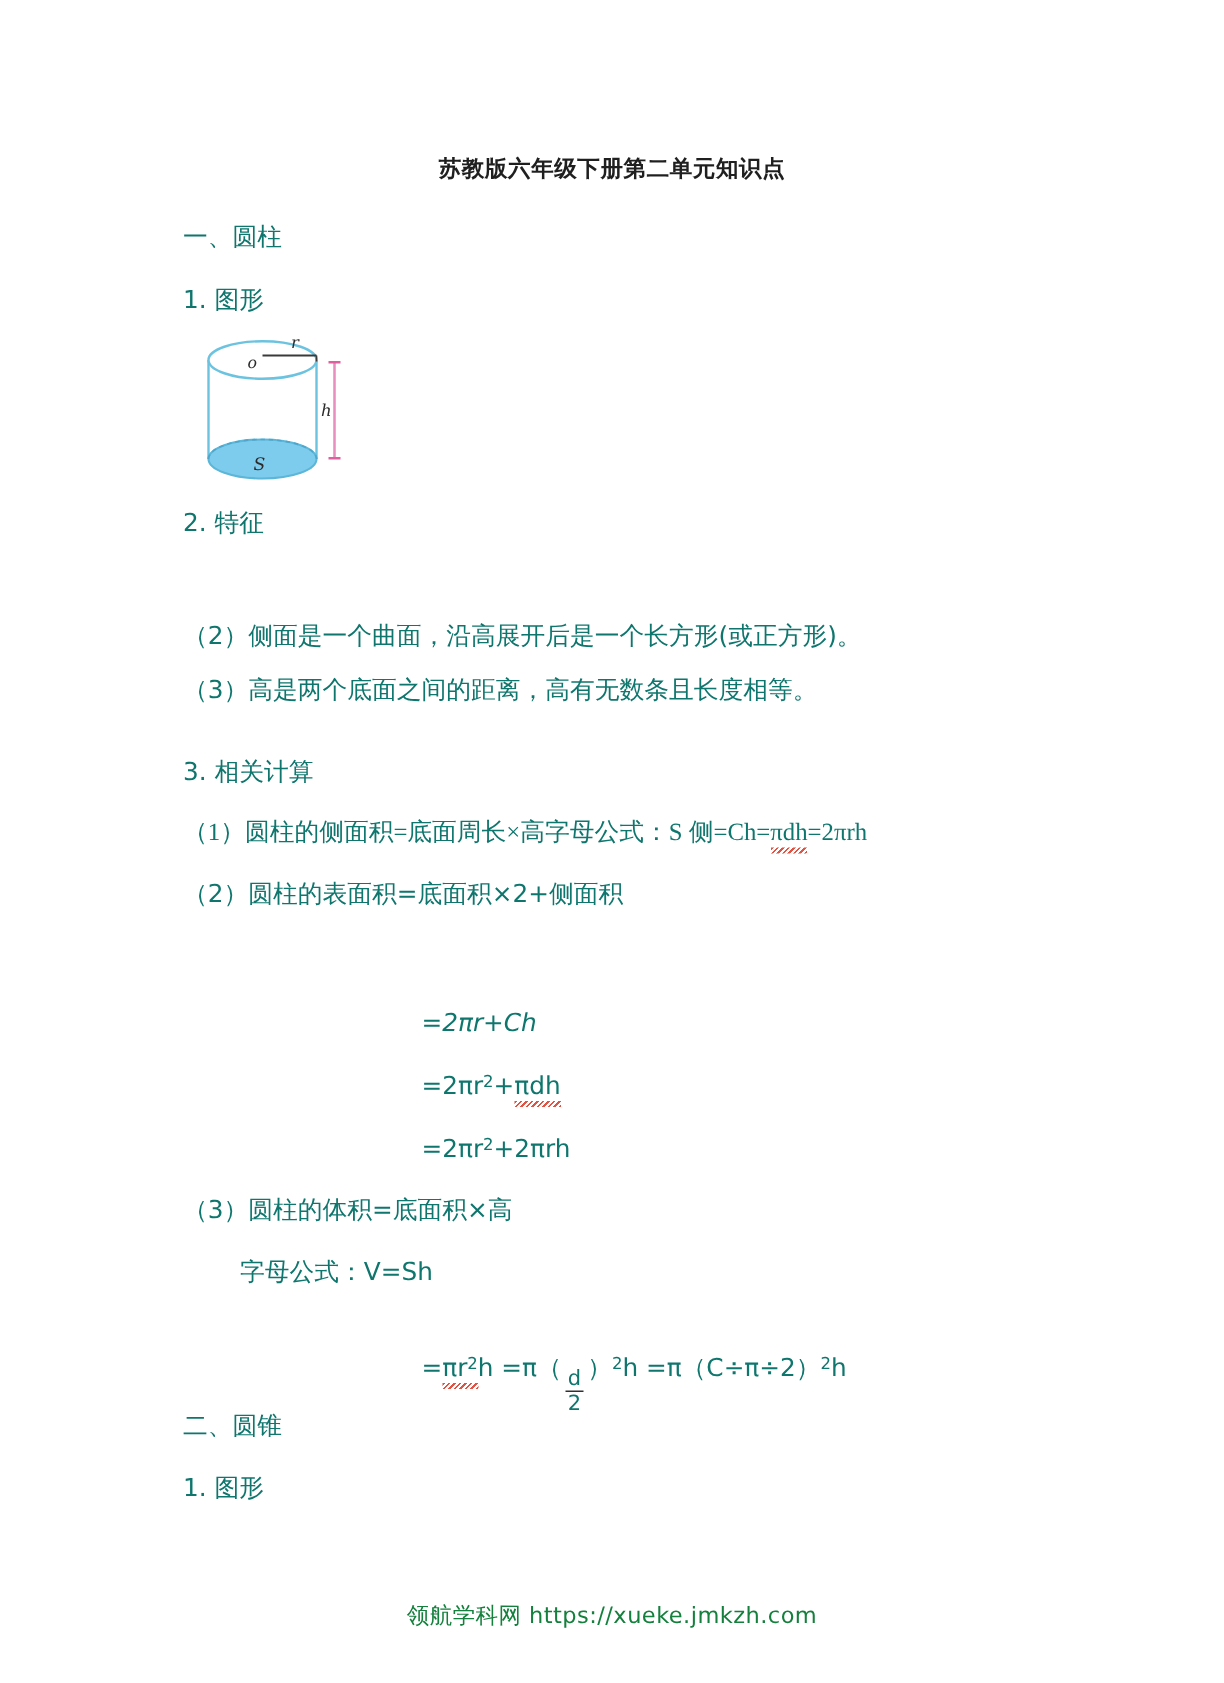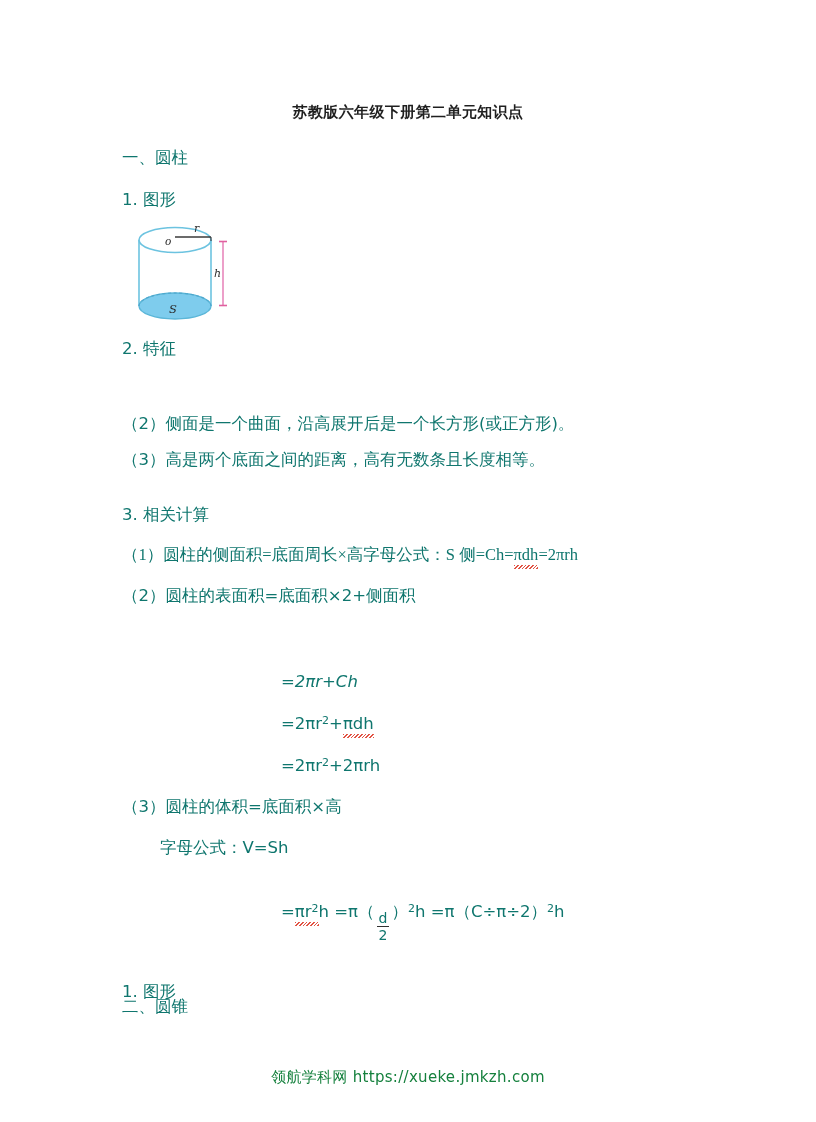--- a/index.html
+++ b/index.html
@@ -163,19 +163,19 @@
 
   <div class="line" style="top:797px;">（3）圆柱的体积=底面积×高</div>
 
   <div class="line indent-2" style="top:838px;">字母公式：V=Sh</div>
 
   <div class="line indent-3" style="top:882px;margin-top:20px;"><span>=</span><span class="squiggle"><span>πr</span><span class="sup">2</span></span><span>h =π（</span><span class="frac">
         <span class="num">d</span>
         <span class="den">2</span>
       </span><span>）</span><span class="sup">2</span><span>h =π（C÷π÷2）</span><span class="sup">2</span><span>h</span></div>
 
-  <div class="line" style="top:997px;">二、圆锥</div>
+  <div class="line" style="top:941px;">二、圆锥</div>
 
   <div class="line" style="top:982px;">1. 图形</div>
 
   <div class="footer">领航学科网 https://xueke.jmkzh.com</div>
 
 </div>
 
 </body></html>

